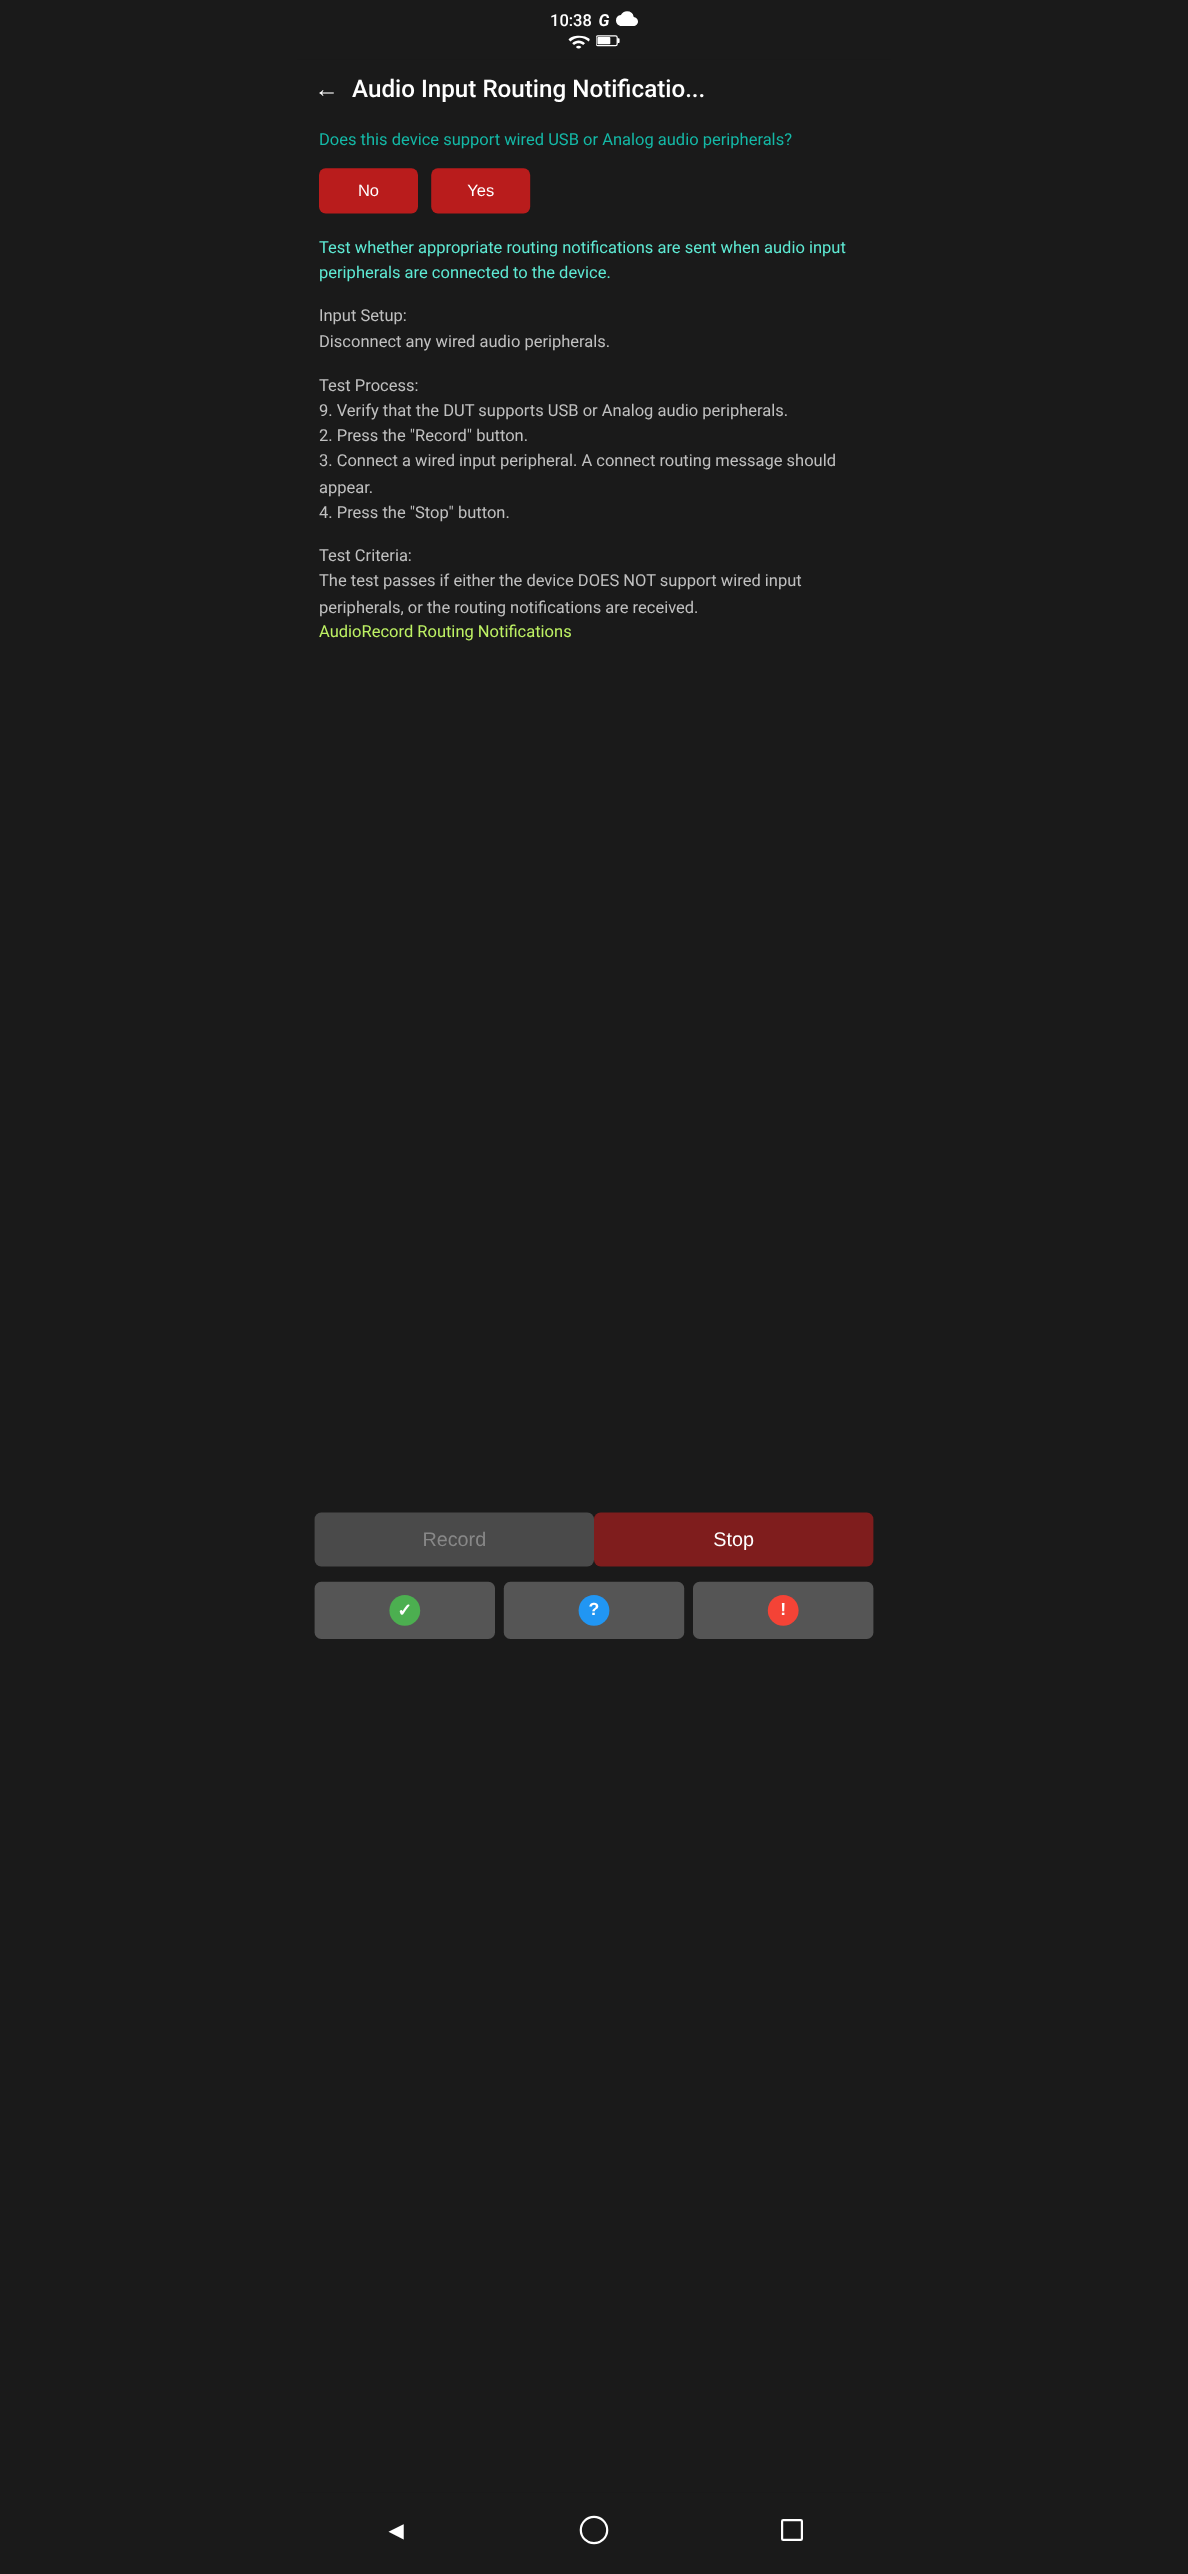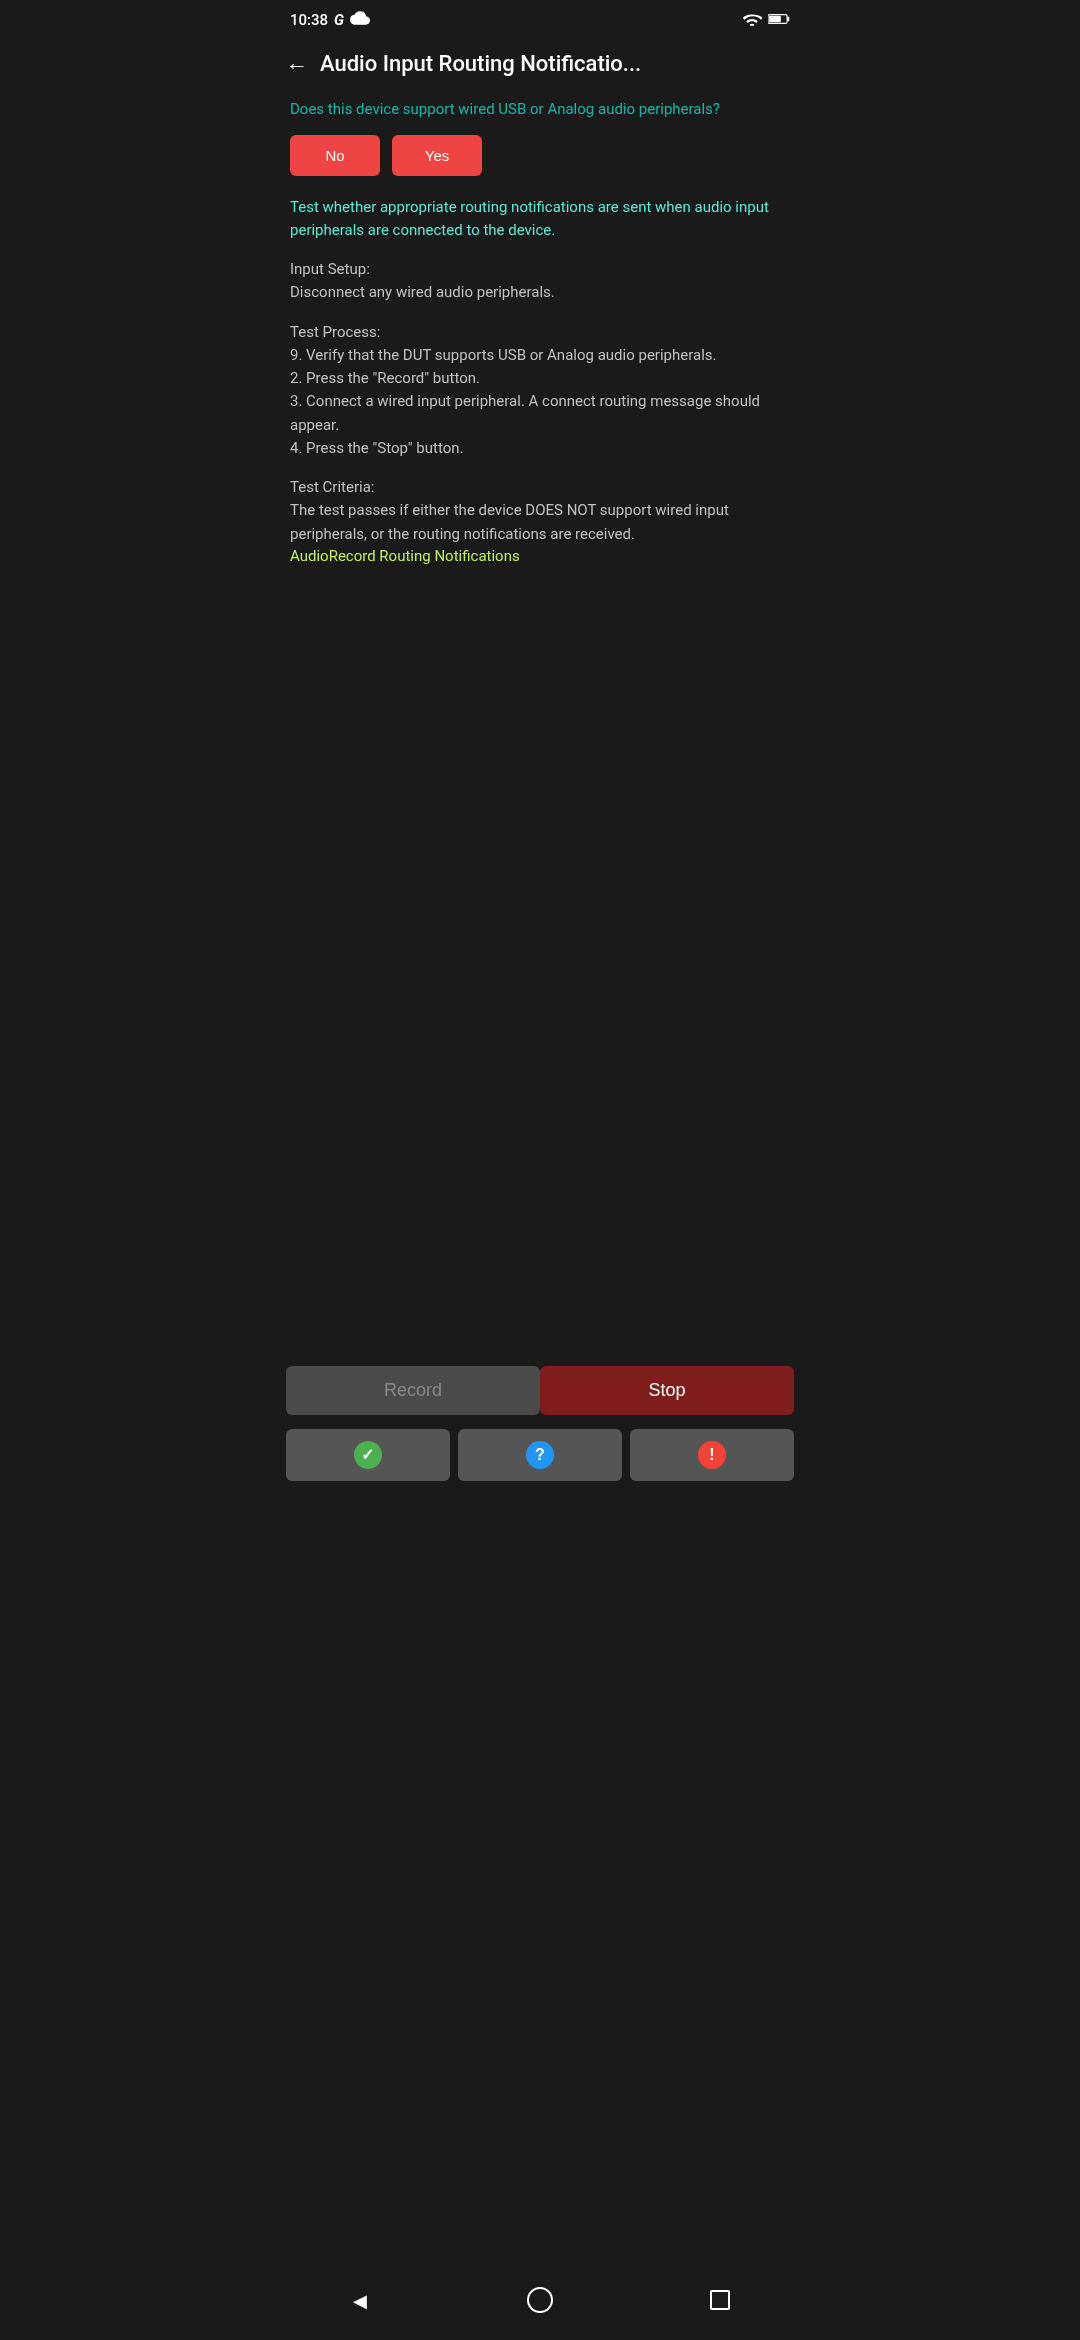--- a/index.html
+++ b/index.html
@@ -23,20 +23,21 @@
       overflow-x: hidden;
     }
 
     
     .status-bar {
       display: flex;
       justify-content: space-between;
       align-items: center;
       padding: 10px 20px 6px 20px;
       background-color: #1a1a1a;
+      flex-direction: column;
     }
 
     .status-left {
       display: flex;
       align-items: center;
       gap: 6px;
       font-size: 15px;
       color: #ffffff;
       font-weight: 500;
     }
@@ -82,21 +83,21 @@
       margin-bottom: 14px;
     }
 
     .button-row {
       display: flex;
       gap: 12px;
       margin-bottom: 20px;
     }
 
     .choice-btn {
-      background-color: #ef4444;
+      background-color: #b91c1c;
       color: #ffffff;
       border: none;
       border-radius: 6px;
       padding: 12px 28px;
       font-size: 15px;
       font-weight: 500;
       cursor: pointer;
       min-width: 90px;
     }
 

